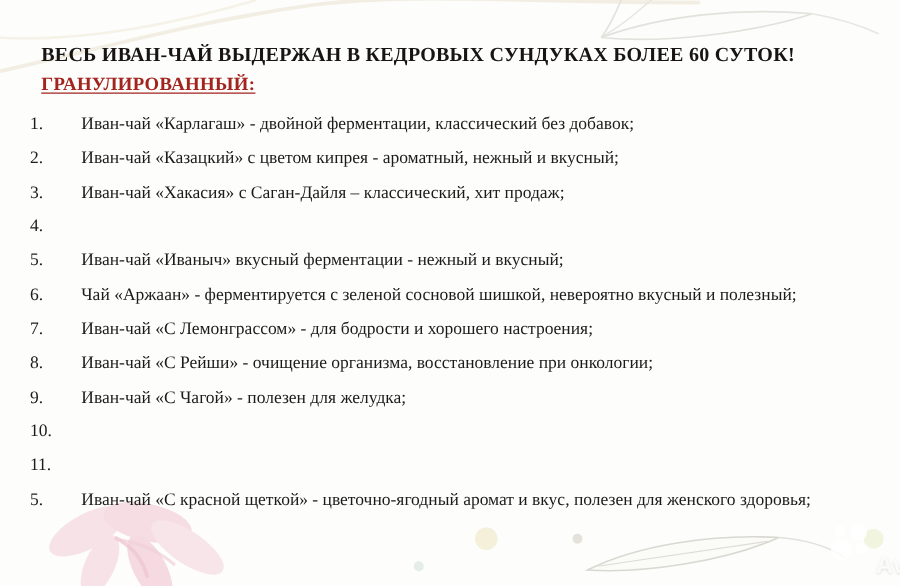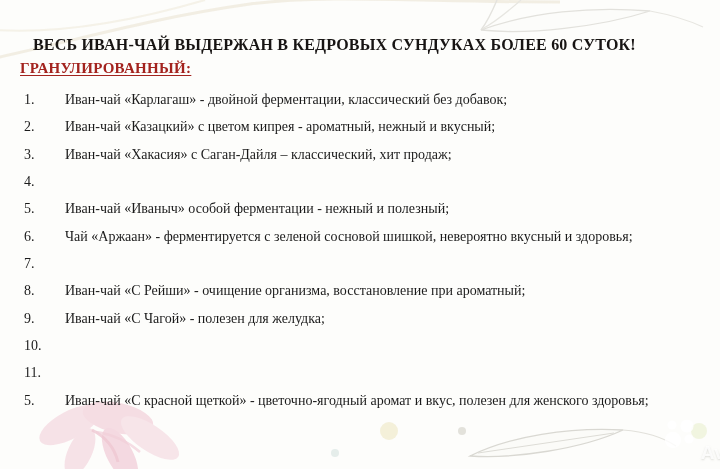--- a/index.html
+++ b/index.html
@@ -11,21 +11,21 @@
     font-family:"Liberation Serif", serif;
     padding-left:36px;
   }
   .decor{position:absolute;left:0;top:0;width:720px;height:469px;pointer-events:none;}
   .title{
     position:absolute;left:33px;top:36px;
     font-size:16px;font-weight:700;color:#171413;
     letter-spacing:.2px;white-space:nowrap;
   }
   .subtitle{
-    position:absolute;left:20px;top:60px;
+    position:absolute;left:33px;top:60px;
     font-size:15px;font-weight:700;color:#a3231e;
     text-decoration:underline;text-underline-offset:2px;
     letter-spacing:.3px;white-space:nowrap;
   }
   .list{position:absolute;left:24px;top:91px;width:690px;}
   .row{
     display:flex;align-items:flex-start;
     height:27.35px;
     font-size:14px;line-height:17px;color:#1b1b1b;
   }
@@ -98,32 +98,33 @@
     </div>
     <div class="row">
       <span class="num">3.</span>
       <span class="txt">Иван-чай «Хакасия» с Саган-Дайля – классический, хит продаж;</span>
     </div>
     <div class="row">
       <span class="num">4.</span>
     </div>
     <div class="row">
       <span class="num">5.</span>
-      <span class="txt">Иван-чай «Иваныч» особой ферментации - нежный и полезный;</span>
+      <span class="txt">Иван-чай «Иваныч» вкусный ферментации - нежный и вкусный;</span>
     </div>
     <div class="row">
       <span class="num">6.</span>
-      <span class="txt">Чай «Аржаан» - ферментируется с зеленой сосновой шишкой, невероятно вкусный и здоровья;</span>
+      <span class="txt">Чай «Аржаан» - ферментируется с зеленой сосновой шишкой, невероятно вкусный и полезный;</span>
     </div>
     <div class="row">
       <span class="num">7.</span>
+      <span class="txt">Иван-чай «С Лемонграссом» - для бодрости и хорошего настроения;</span>
     </div>
     <div class="row">
       <span class="num">8.</span>
-      <span class="txt">Иван-чай «С Рейши» - очищение организма, восстановление при ароматный;</span>
+      <span class="txt">Иван-чай «С Рейши» - очищение организма, восстановление при онкологии;</span>
     </div>
     <div class="row">
       <span class="num">9.</span>
       <span class="txt">Иван-чай «С Чагой» - полезен для желудка;</span>
     </div>
     <div class="row">
       <span class="num">10.</span>
     </div>
     <div class="row">
       <span class="num">11.</span>

